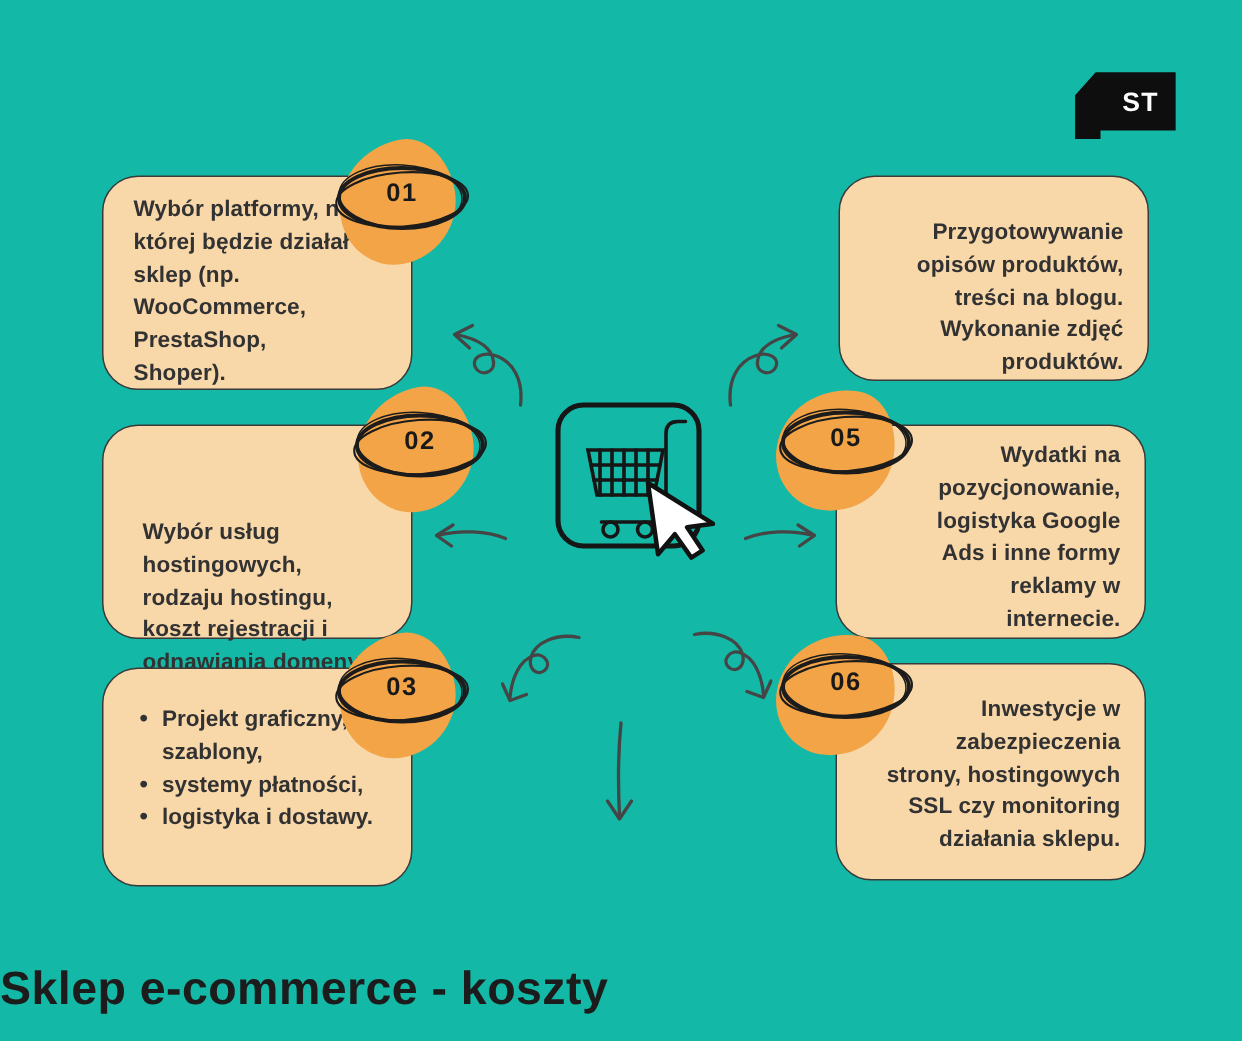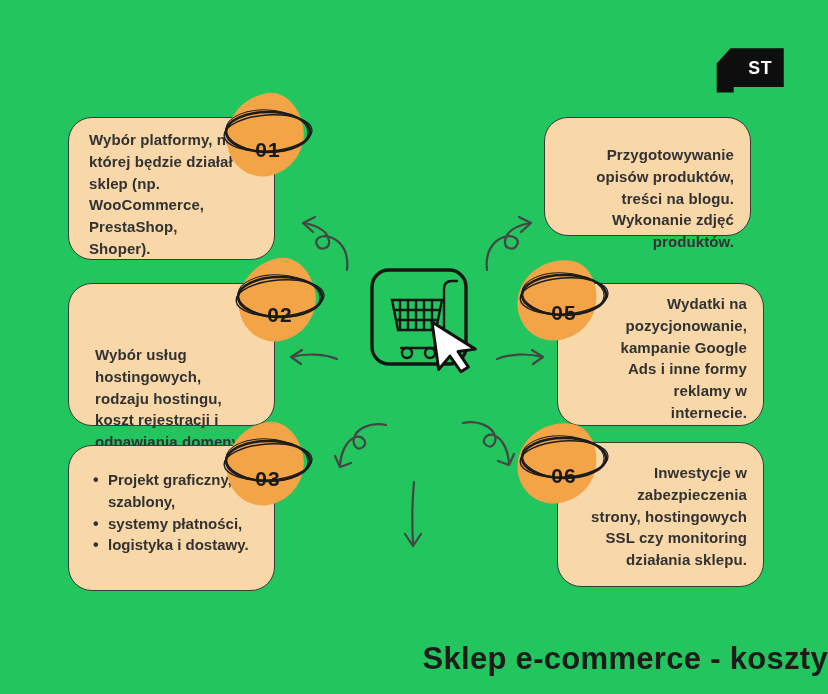--- a/index.html
+++ b/index.html
@@ -1,32 +1,32 @@
 <!DOCTYPE html>
 <html><head>
 <meta charset="utf-8">
 <style>
   html,body { margin:0; padding:0; background:#ffffff; }
   .canvas {
-    position:relative; width:828px; height:694px; background:#22c55e;
+    position:relative; width:828px; height:694px; background:#14b8a6;
     font-family:"Liberation Sans", sans-serif; overflow:hidden; color:#323232;
   }
   
   .costbox {
     position:absolute; background:#F8D7A9; border:1.8px solid #3a3a3a;
     border-radius:24px; box-sizing:border-box; z-index:2;
   }
   .costbox .txt {
     white-space:pre-line; font-size:15px; line-height:1.45; font-weight:bold;
     letter-spacing:.1px; color:#323232;
   }
   #box1 { left:68px;  top:117px; width:207px; height:143px; }
   #box2 { left:68px;  top:283px; width:207px; height:143px; }
   #box3 { left:68px;  top:445px; width:207px; height:146px; }
-  #box4 { left:544px; top:117px; width:207px; height:119px; }
+  #box4 { left:559px; top:117px; width:207px; height:137px; }
   #box5 { left:557px; top:283px; width:207px; height:143px; }
   #box6 { left:557px; top:442px; width:207px; height:145px; }
   #box1 .txt { padding:11px 12px 0 20px; }
   #box2 .txt { padding:16px 12px 0 26px;margin-top:44px; }
   #box4 .txt { padding:26px 16px 0 12px; text-align:right; }
   #box5 .txt { padding:9px 16px 0 12px;  text-align:right; }
   #box6 .txt { padding:19px 16px 0 12px; text-align:right; }
   .bullets { margin:0; padding:23px 8px 0 24px; list-style:none; }
   .bullets li {
     position:relative; padding-left:15px; white-space:pre-line;
@@ -37,21 +37,21 @@
   .badge { position:absolute; width:92px; height:52px; z-index:5; }
   .badge .blob {
     position:absolute; width:78px; height:82px; background:#F2A447;
     border-radius:62% 38% 55% 45% / 55% 48% 52% 45%;
   }
   .badge.bleft  .blob { left:4px; top:-12px; transform:rotate(-10deg); }
   .badge.bright .blob { left:0px; top:-10px; transform:rotate(9deg); }
   .badge svg.sketch { position:absolute; left:0; top:0; }
   .badge .num {
     position:absolute; left:0; top:13px; width:100%; text-align:center;
-    font-size:21px; font-weight:bold; color:#191919; letter-spacing:1px;margin-top:19px;
+    font-size:17px; font-weight:bold; color:#191919; letter-spacing:1px;
   }
   #badge1 { left:222px; top:106px; }
   #badge2 { left:234px; top:271px; }
   #badge3 { left:222px; top:435px; }
   #badge4 { left:518px; top:103px; }
   #badge5 { left:518px; top:269px; }
   #badge6 { left:518px; top:432px; }
   
   .centericon { position:absolute; left:366px; top:264px; width:122px; height:124px; z-index:3; }
   .arrow { position:absolute; z-index:1; }
@@ -62,21 +62,21 @@
   #arr-bl   { left:334px; top:422px; }
   #arr-br   { left:455px; top:420px; }
   #arr-down { left:400px; top:480px; }
   .arrow path {
     fill:none; stroke:#454545; stroke-width:2.2;
     stroke-linecap:round; stroke-linejoin:round;
   }
   
   .logo { position:absolute; left:703px; top:45px; width:84px; height:50px; }
   .title {
-    position:absolute; left:0; top:620px; width:100%; text-align:right;
+    position:absolute; left:0; top:620px; width:100%; text-align:left;
     font-size:31px; font-weight:bold; color:#1c1c1c; letter-spacing:.3px;
   }
 </style>
 </head>
 <body>
 
 <div class="canvas">
 
   <div class="logo">
     <svg width="84" height="50" viewBox="0 0 104 58">
@@ -111,21 +111,21 @@
   <section class="costbox" id="box4">
     <div class="txt">Przygotowywanie
 opisów produktów,
 treści na blogu.
 Wykonanie zdjęć
 produktów.</div>
   </section>
   <section class="costbox" id="box5">
     <div class="txt">Wydatki na
 pozycjonowanie,
-kampanie Google
+logistyka Google
 Ads i inne formy
 reklamy w
 internecie.</div>
   </section>
   <section class="costbox" id="box6">
     <div class="txt">Inwestycje w
 zabezpieczenia
 strony, hostingowych
 SSL czy monitoring
 działania sklepu.</div>

